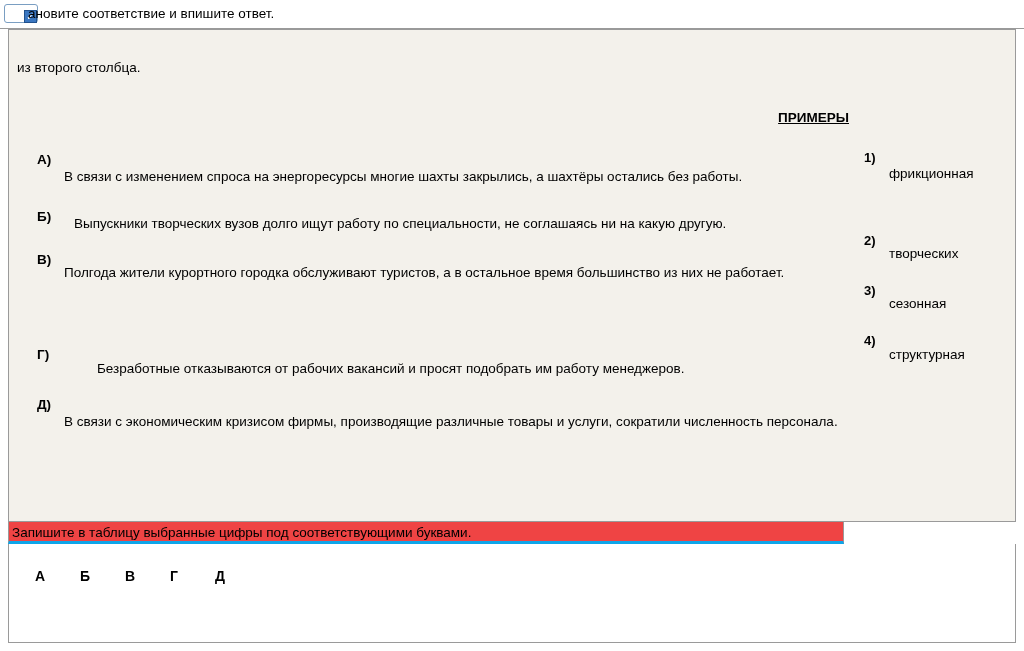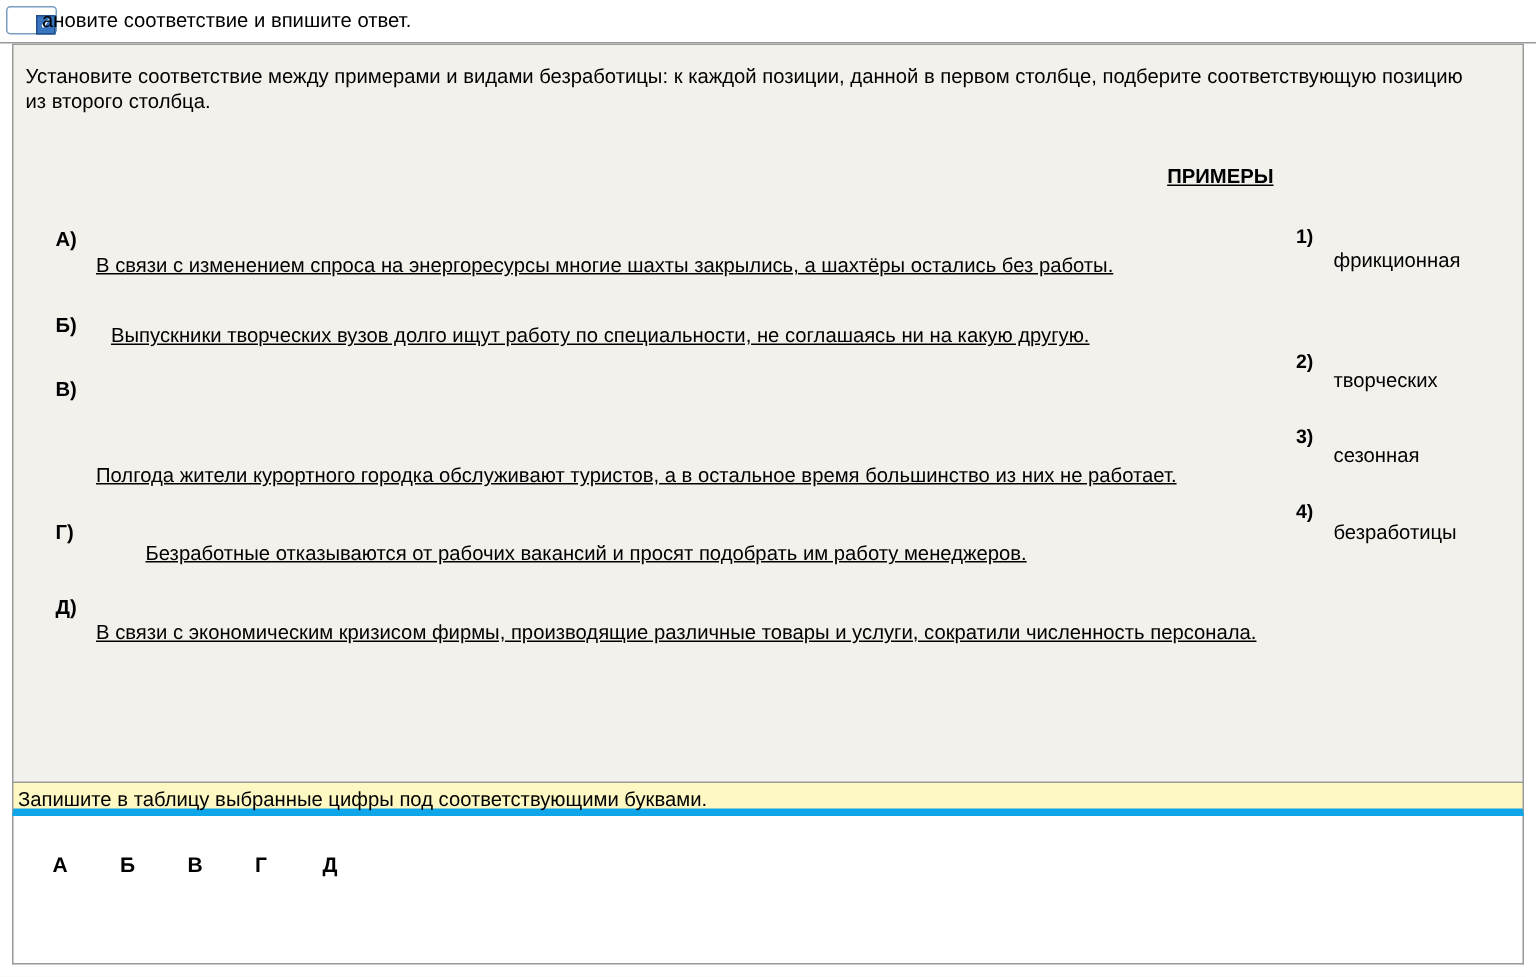--- a/index.html
+++ b/index.html
@@ -119,45 +119,44 @@
   .ex-letter {
     position: absolute;
     font-weight: bold;
     font-size: 13.5px;
   }
   .ex-text {
     position: absolute;
     font-size: 13.5px;
     line-height: 17px;
     width: 790px;
-    text-decoration: underline;
   }
 
   
   .kind-num {
     position: absolute;
     font-weight: bold;
     font-size: 13px;
   }
   .kind-label {
     position: absolute;
     font-size: 13.5px;
   }
 
   
   .answer-strip {
     position: absolute;
     left: 8px;
     top: 522px;
-    width: 1008px;
+    width: 836px;
     height: 22px;
-    background: #fef9c3;
+    background: #ef4444;
     border-left: 1px solid #9a9a9a;
     border-right: 1px solid #9a9a9a;
-    border-bottom: 5px solid #0ea5e9;
+    border-bottom: 3px solid #0ea5e9;
     box-sizing: border-box;
   }
   .answer-strip-text {
     position: absolute;
     left: 3px;
     top: 3px;
     font-size: 13.5px;
   }
 
   
@@ -199,40 +198,40 @@
   <div class="top-strip">
     <div class="checkbox-wrap">
       <div class="checkbox-glyph">✓</div>
     </div>
     <div class="top-instruction">ановите соответствие и впишите ответ.</div>
   </div>
 
   <div class="task-body">
 
     <div class="intro">
-      <span>Установите соответствие между примерами и видами безработицы: к каждой позиции, данной в первом столбце, подберите соответствующую позицию</span><br>
+      <br>
       <span>из второго столбца.</span>
     </div>
 
     <div class="col-head-examples">ПРИМЕРЫ</div>
 
 
     <div class="ex-item">
       <div class="ex-letter" style="left:28px; top:122px;">А)</div>
       <div class="ex-text" style="left:55px; top:138px;">В связи с изменением спроса на энергоресурсы многие шахты закрылись, а шахтёры остались без работы.</div>
     </div>
 
     <div class="ex-item">
       <div class="ex-letter" style="left:28px; top:179px;">Б)</div>
       <div class="ex-text" style="left:55px; top:185px;margin-left:10px;">Выпускники творческих вузов долго ищут работу по специальности, не соглашаясь ни на какую другую.</div>
     </div>
 
     <div class="ex-item">
       <div class="ex-letter" style="left:28px; top:222px;">В)</div>
-      <div class="ex-text" style="left:55px; top:234px;margin-top:44px;">Полгода жители курортного городка обслуживают туристов, а в остальное время большинство из них не работает.</div>
+      <div class="ex-text" style="left:55px; top:234px;">Полгода жители курортного городка обслуживают туристов, а в остальное время большинство из них не работает.</div>
     </div>
 
     <div class="ex-item">
       <div class="ex-letter" style="left:28px; top:317px;">Г)</div>
       <div class="ex-text" style="left:55px; top:330px;margin-left:33px;">Безработные отказываются от рабочих вакансий и просят подобрать им работу менеджеров.</div>
     </div>
 
     <div class="ex-item">
       <div class="ex-letter" style="left:28px; top:367px;">Д)</div>
       <div class="ex-text" style="left:55px; top:383px;">В связи с экономическим кризисом фирмы, производящие различные товары и услуги, сократили численность персонала.</div>
@@ -241,21 +240,21 @@
     <div class="kind-num" style="left:855px; top:120px;">1)</div>
     <div class="kind-label" style="left:880px; top:136px;">фрикционная</div>
 
     <div class="kind-num" style="left:855px; top:203px;">2)</div>
     <div class="kind-label" style="left:880px; top:216px;">творческих</div>
 
     <div class="kind-num" style="left:855px; top:253px;">3)</div>
     <div class="kind-label" style="left:880px; top:266px;">сезонная</div>
 
     <div class="kind-num" style="left:855px; top:303px;">4)</div>
-    <div class="kind-label" style="left:880px; top:317px;">безработицы</div>
+    <div class="kind-label" style="left:880px; top:317px;">структурная</div>
 
   </div>
 
   <div class="answer-strip">
     <div class="answer-strip-text">Запишите в таблицу выбранные цифры под соответствующими буквами.</div>
   </div>
 
   <div class="answer-area">
     <div class="answer-letters">
       <div class="answer-letter">А</div>

